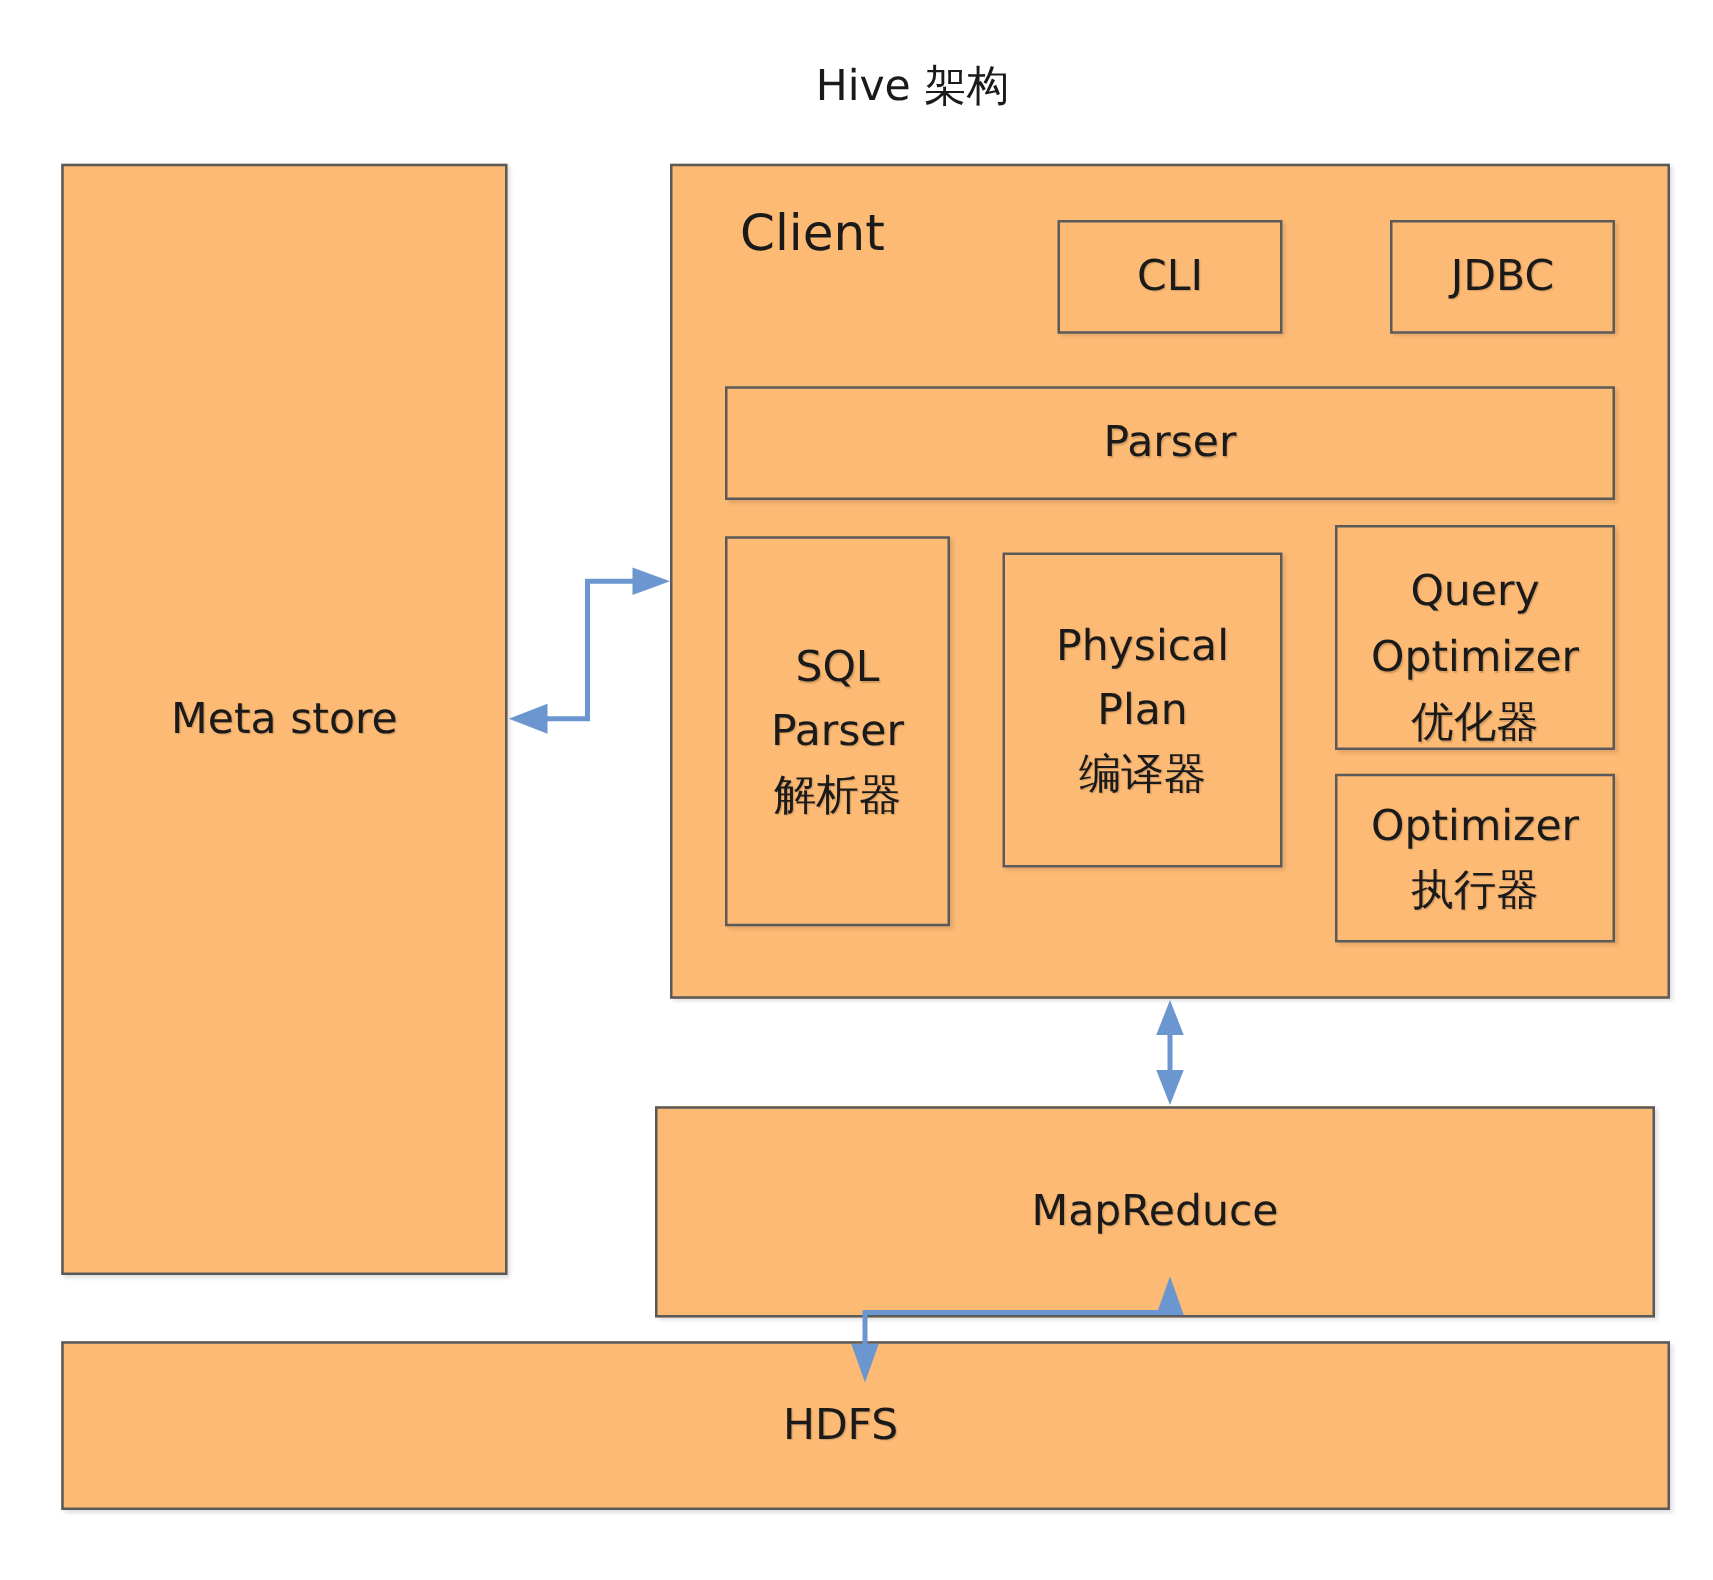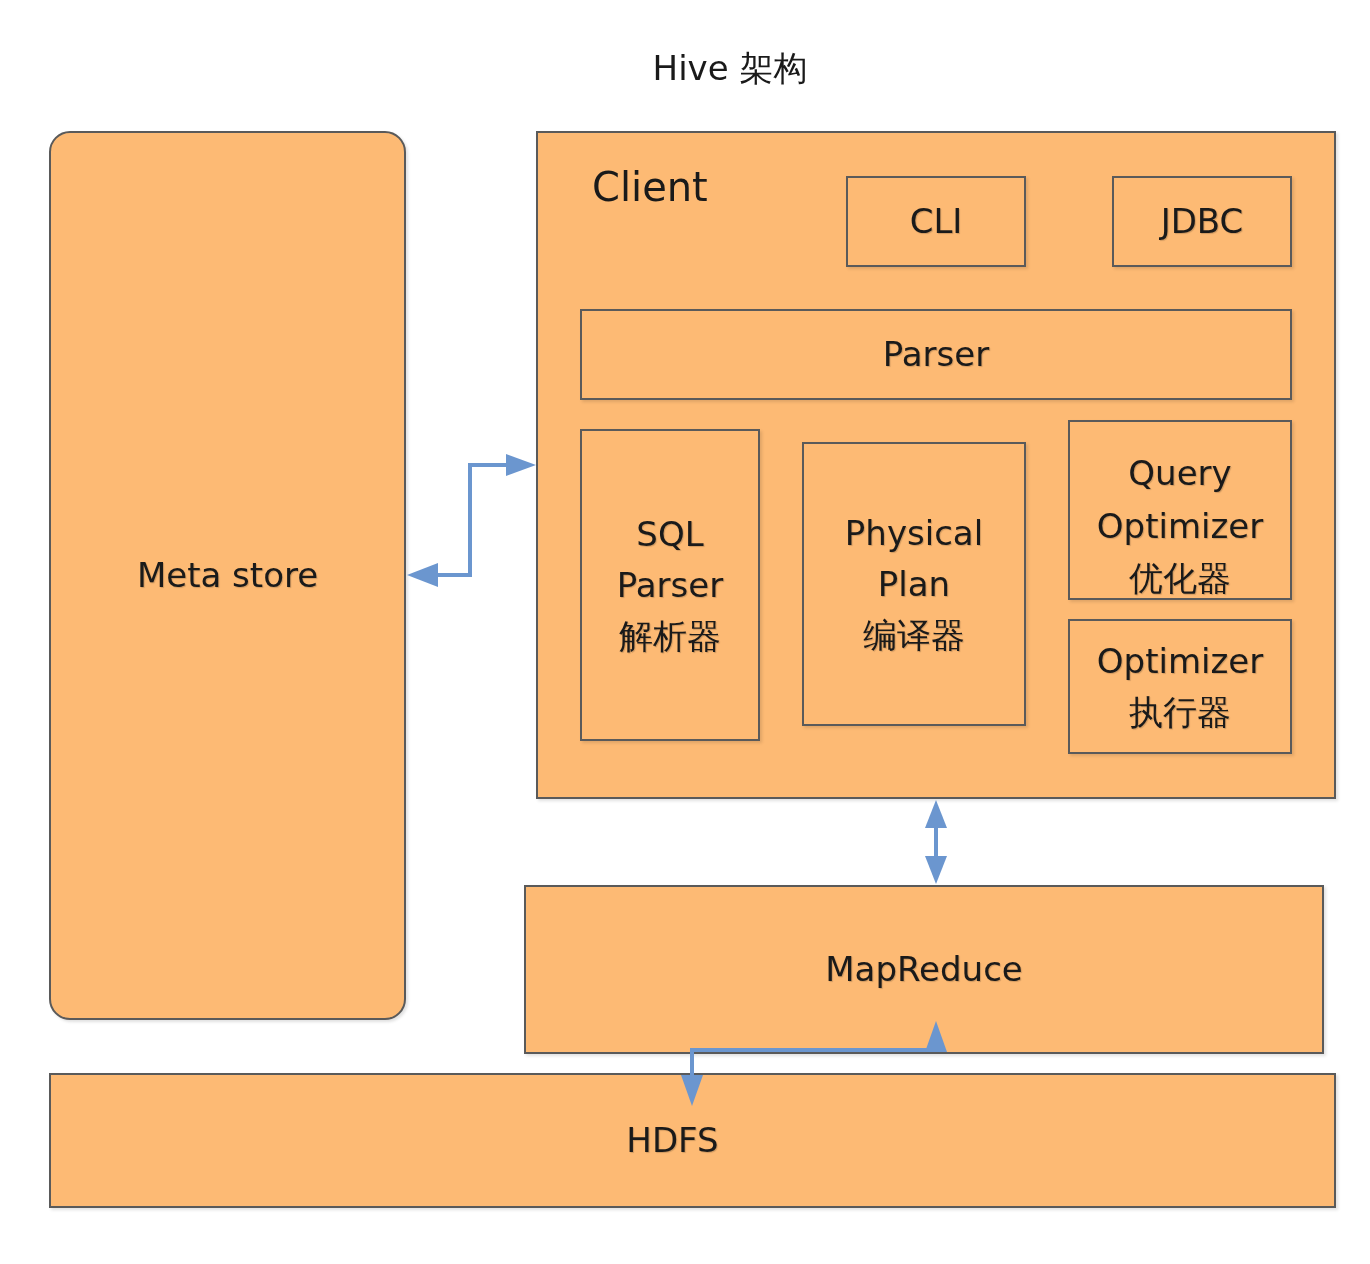--- a/index.html
+++ b/index.html
@@ -11,21 +11,21 @@
     .lbl { font-size: 34px; line-height: 1.5; white-space: pre-line; text-shadow: 1px 1px 1px rgba(0,0,0,0.18); }
     #title { position: absolute; left: 0; width: 1460px; top: 46px; text-align: center; font-size: 34px; }
     #client-label { position: absolute; left: 592px; top: 164px; font-size: 40px; }
     svg#arrows { position: absolute; left: 0; top: 0; }
   </style>
 </head>
 <body>
 
 <div id="title">Hive 架构</div>
 
-<div class="box" style="left:49px;top:131px;width:357px;height:889px;border-radius:21px;">
+<div class="box" style="left:49px;top:131px;width:357px;height:889px;">
   <span class="lbl">Meta store</span>
 </div>
 
 <div class="box" style="left:536px;top:131px;width:800px;height:668px;"></div>
 <div id="client-label">Client</div>
 
 <div class="box" style="left:846px;top:176px;width:180px;height:91px;">
   <span class="lbl">CLI</span>
 </div>
 <div class="box" style="left:1112px;top:176px;width:180px;height:91px;">
@@ -34,21 +34,21 @@
 
 <div class="box" style="left:580px;top:309px;width:712px;height:91px;">
   <span class="lbl">Parser</span>
 </div>
 
 <div class="box" style="left:580px;top:429px;width:180px;height:312px;">
   <span class="lbl">SQL
 Parser
 解析器</span>
 </div>
-<div class="box" style="left:802px;top:442px;width:224px;height:284px;">
+<div class="box" style="left:802px;top:442px;width:224px;height:252px;">
   <span class="lbl">Physical
 Plan
 编译器</span>
 </div>
 <div class="box" style="left:1068px;top:420px;width:224px;height:180px;">
   <span class="lbl" style="line-height:1.55;margin-top:32px;">Query
 Optimizer
 优化器</span>
 </div>
 <div class="box" style="left:1068px;top:619px;width:224px;height:135px;">

